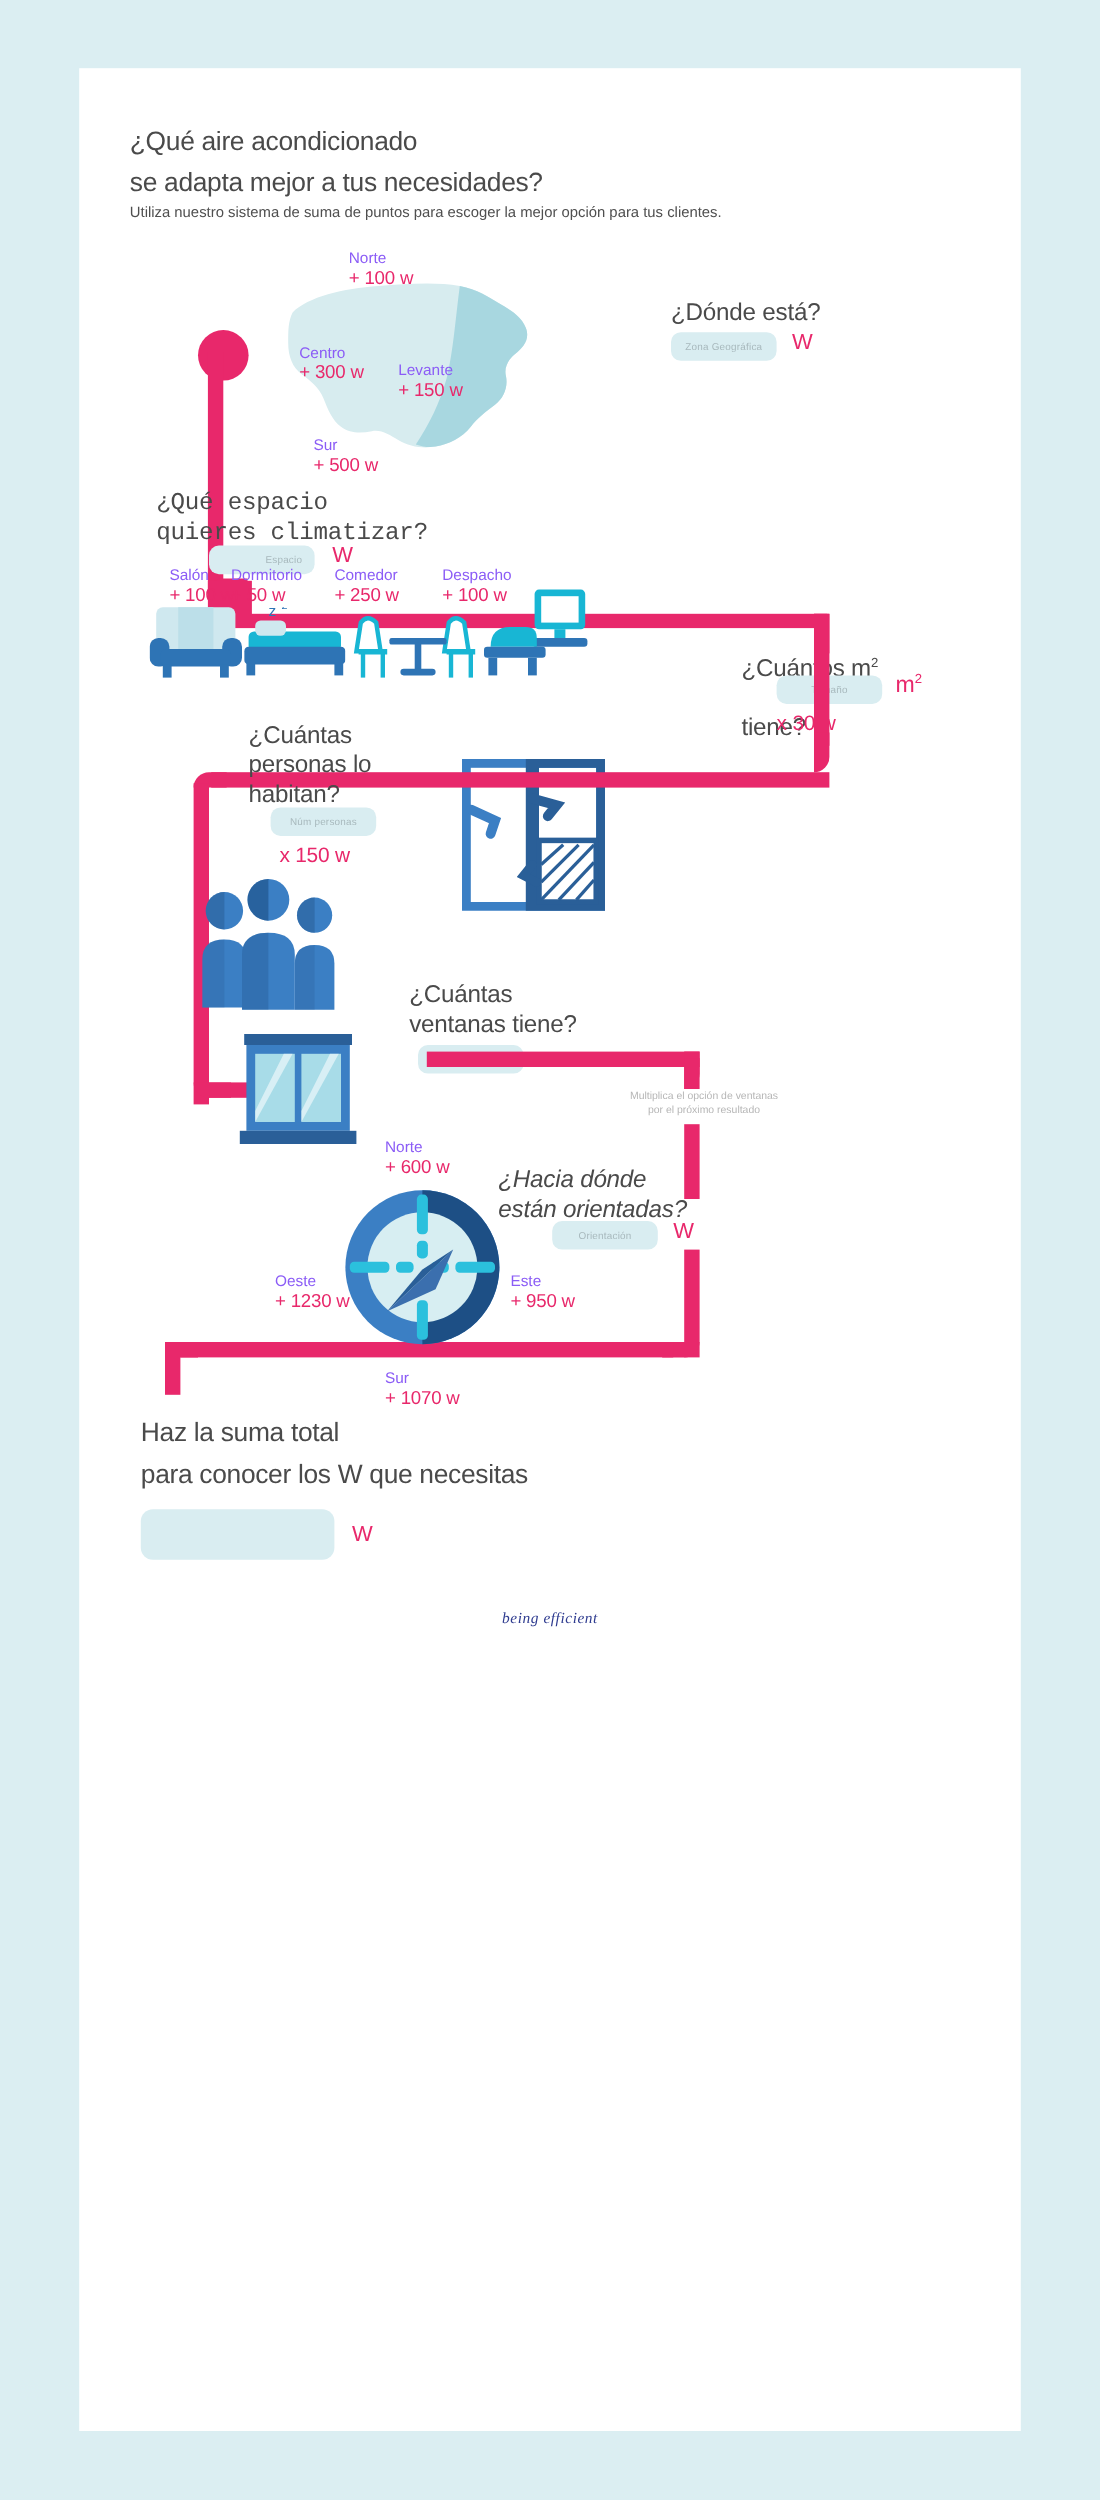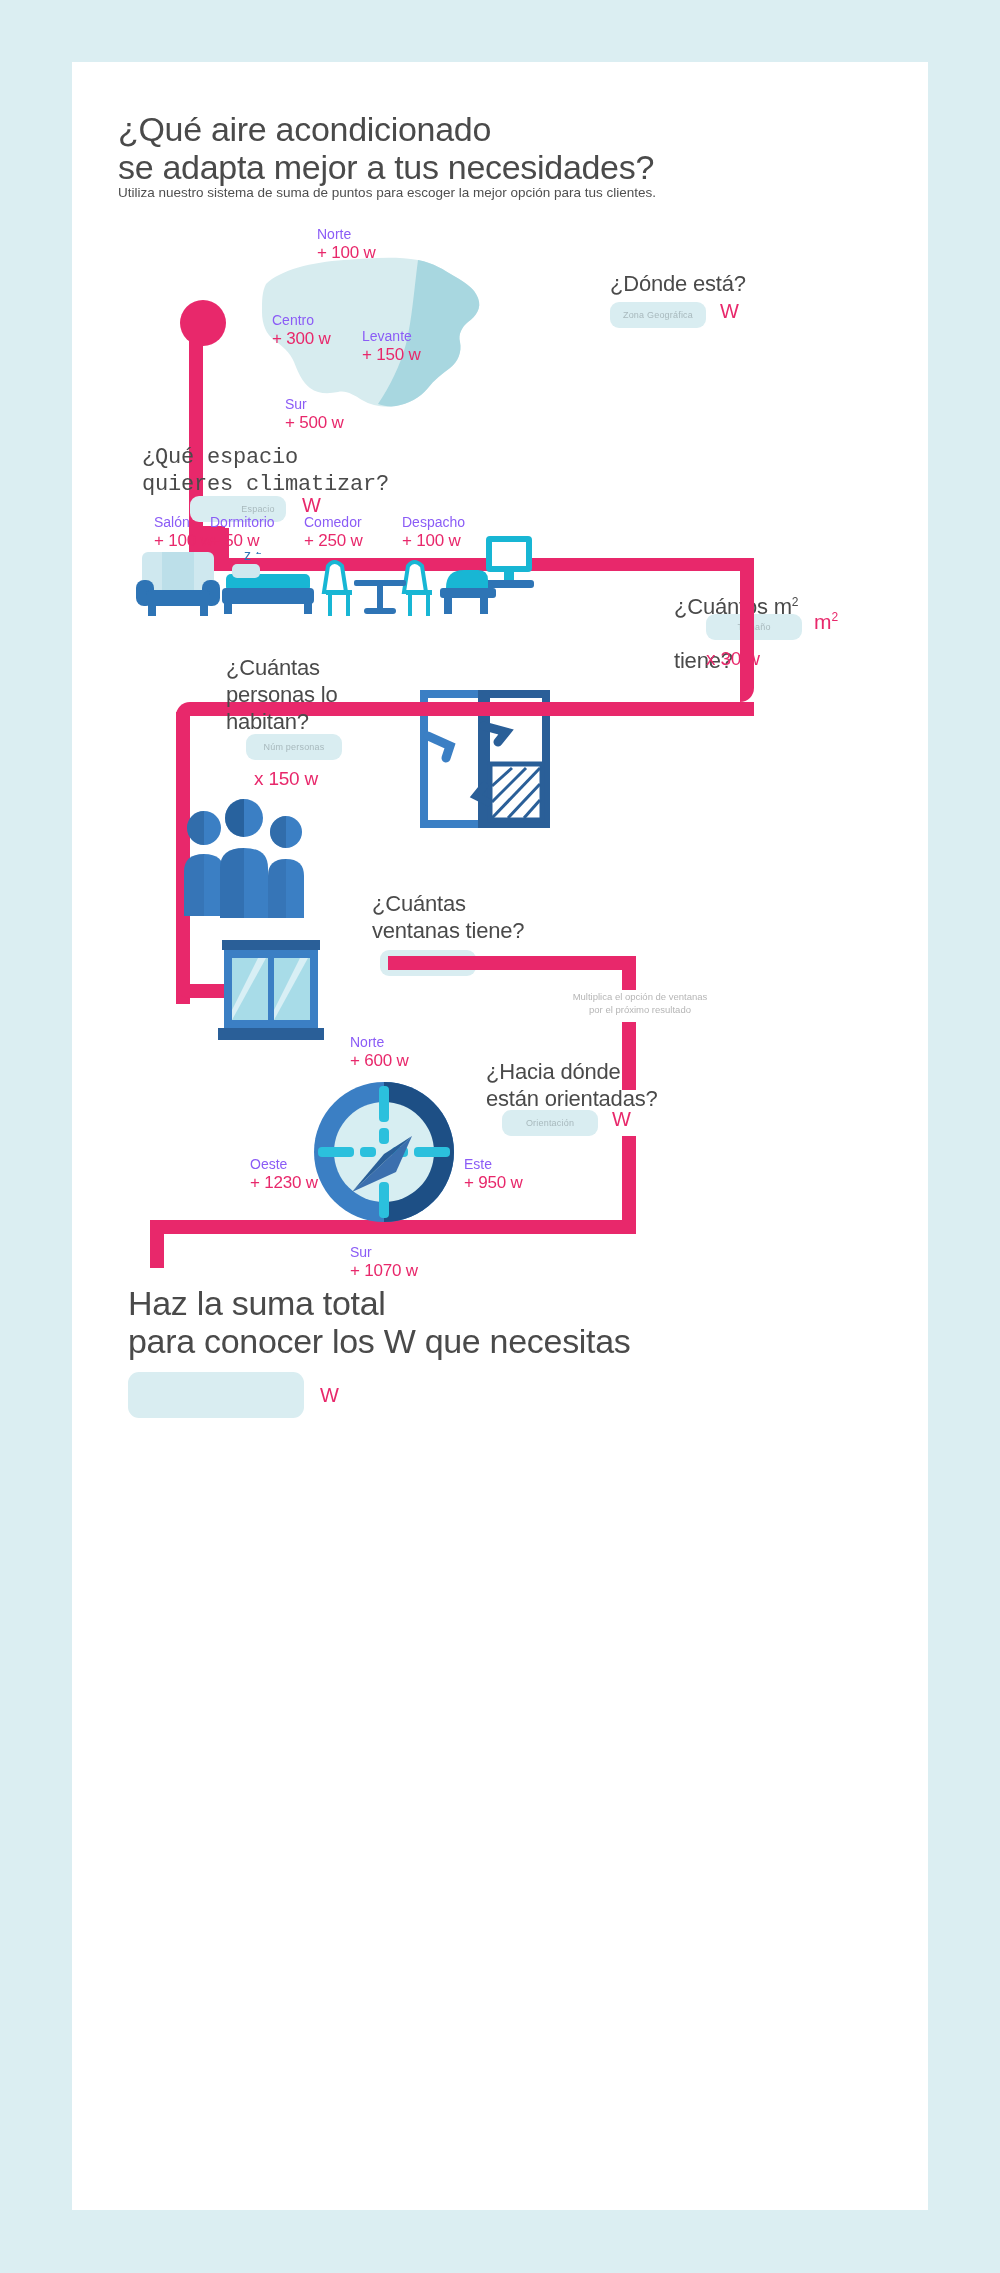--- a/index.html
+++ b/index.html
@@ -21,21 +21,21 @@
     left: 72px;
     top: 62px;
     width: 856px;
     height: 2148px;
     background: #ffffff;
   }
   .abs { position: absolute; }
 
   
   .h1 {
-    font-size: 34px;
+    font-size: 24px;
     line-height: 38px;
     color: #4a4a4a;
     font-weight: 400;
     letter-spacing: -0.3px;
     white-space: pre-line;
   }
   .subtitle {
     font-size: 13.5px;
     color: #4f4f4f;
     line-height: 18px;
@@ -327,21 +327,21 @@
 
   <div class="pink" style="left:316px; top:894px; width:248px; height:14px;"></div>
   <div class="pink pink-r-br" style="left:550px; top:894px; width:14px; height:34px;"></div>
   <div class="pink" style="left:550px; top:900px; width:14px; height:28px;"></div>
 
   <div class="abs note" style="left:468px; top:928px; width:200px;">Multiplica el opción de ventanas
 por el próximo resultado</div>
 
   <div class="pink" style="left:550px; top:960px; width:14px; height:68px;"></div>
 
-  <div class="abs qtext" style="left:414px; top:996px; width:260px;">¿Hacia dónde
+  <div class="abs qtext" style="left:381px; top:996px; width:260px;font-style:italic;">¿Hacia dónde
 están orientadas?</div>
   <input class="abs field field-small" style="left: 430px; top: 1048px;" placeholder="Orientación">
   <div class="abs wunit" style="left:540px; top:1046px;">W</div>
 
   <div class="pink" style="left:550px; top:1074px; width:14px; height:98px;"></div>
   <div class="pink pink-r-br" style="left:530px; top:1158px; width:34px; height:14px;"></div>
   <div class="pink" style="left:92px; top:1158px; width:448px; height:14px;"></div>
   <div class="pink pink-r-bl" style="left:78px; top:1158px; width:30px; height:14px;"></div>
   <div class="pink" style="left:78px; top:1158px; width:14px; height:48px;"></div>
 
@@ -376,16 +376,17 @@
     <div class="region-name">Oeste</div>
     <div class="region-val">+ 1230 w</div>
   </div>
 
   <div class="abs h1" style="left:56px; top:1222px; width:640px;">Haz la suma total
 para conocer los W que necesitas</div>
   <input class="abs field field-total" style="left: 56px; top: 1310px;" placeholder="">
   <div class="abs wunit" style="left:248px; top:1322px;">W</div>
 
   <div class="abs" style="left:0px; top:1400px; width:856px; text-align:center;">
+    <div class="logo-tag" style="margin-top:2px;">being efficient</div>
   </div>
 
  </div>
 </div>
 
 </body></html>

